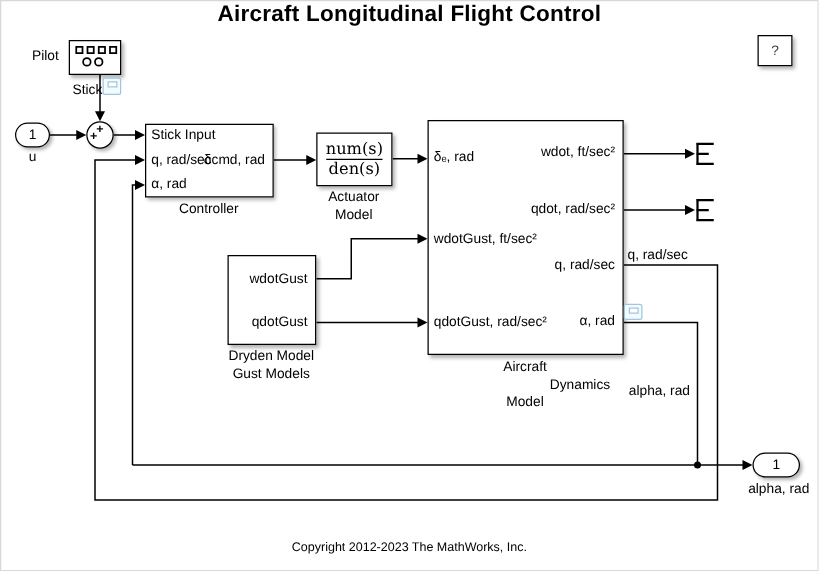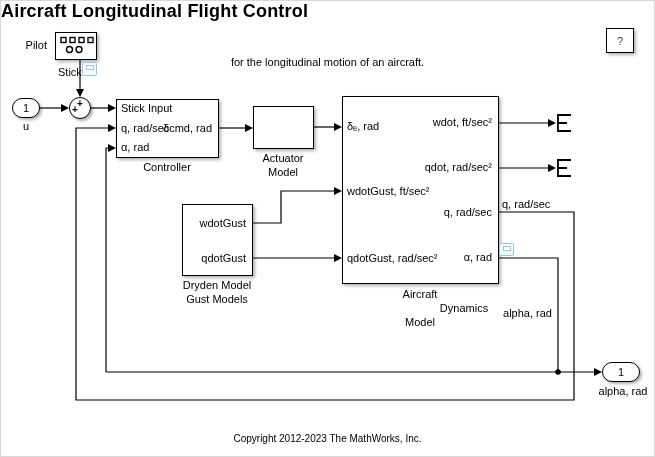--- a/index.html
+++ b/index.html
@@ -3,21 +3,21 @@
 <meta charset="utf-8">
 <style>
   html,body { margin:0; padding:0; background:#fff; }
   .canvas {
     position:relative; width:655px; height:457px; background:#ffffff;
     font-family:"Liberation Sans", sans-serif; color:#000; overflow:hidden;
     box-sizing:border-box; border:1px solid #d8d8d8;
   }
   .abs { position:absolute; }
   .title {
-    left:0; top:10; width:100%; text-align:left;
+    left:0; top:10; width:100%; text-align:center;
     font-size:18px; font-weight:bold; letter-spacing:0.2px;
   }
   .subtitle { left:0; width:100%; text-align:center; font-size:11px; }
   .block {
     position:absolute; background:#fff; border:1px solid #000;
     box-shadow:2px 2px 3px rgba(0,0,0,0.30); box-sizing:border-box;
   }
   .roundport {
     position:absolute; background:#fff; border:1px solid #000; border-radius:10px;
     box-shadow:2px 2px 3px rgba(0,0,0,0.30); box-sizing:border-box;
@@ -94,21 +94,20 @@
       <path d="M115,147 l-8,-4 v8 z"></path>
       <circle cx="557" cy="371" r="2.8"></circle>
     </g>
     <g stroke="#000" stroke-width="1.8" fill="none">
       <path d="M557,114 V130 M556,114 H570 M556,122 H566 M556,130 H570"></path>
       <path d="M557,159 V175 M556,159 H570 M556,167 H566 M556,175 H570"></path>
     </g>
   </svg>
 
   <div class="abs title">Aircraft Longitudinal Flight Control</div>
-  <div class="abs subtitle" style="top:55px;">for the longitudinal motion of an aircraft.</div>
 
   <div class="helpblock">
     <span>?</span>
   </div>
 
   <div class="block" style="left:54px; top:31px; width:42px; height:28px;">
     <svg width="40" height="26" viewBox="0 0 40 26">
       <g stroke="#000" stroke-width="1.4" fill="none">
         <rect x="5" y="4.5" width="5" height="5"></rect>
         <rect x="14" y="4.5" width="5" height="5"></rect>
@@ -136,20 +135,24 @@
   </div>
 
   <div class="block" style="left:115px; top:98px; width:103px; height:59px;"></div>
   <div class="plabel" style="left:120px; top:102px;">Stick Input</div>
   <div class="plabel" style="left:120px; top:122px;">q, rad/sec</div>
   <div class="plabel" style="left:120px; top:141px;">α, rad</div>
   <div class="plabel r" style="right:442px; top:122px;padding-left:28px;">δcmd, rad</div>
   <div class="namelabel" style="left:166px; top:161px;">Controller</div>
 
   <div class="block" style="left:252px; top:105px; width:61px; height:43px;"></div>
+  <div class="tf">
+    <div class="num">num(s)</div>
+    <div class="den">den(s)</div>
+  </div>
   <div class="namelabel" style="left:282px; top:152px;">Actuator</div>
   <div class="namelabel" style="left:282px; top:166px;">Model</div>
 
   <div class="block" style="left:181px; top:203px; width:71px; height:72px;"></div>
   <div class="plabel r" style="right:408px; top:217px;">wdotGust</div>
   <div class="plabel r" style="right:408px; top:252px;margin-left:28px;">qdotGust</div>
   <div class="namelabel" style="left:216px; top:279px;">Dryden Model</div>
   <div class="namelabel" style="left:216px; top:293px;">Gust Models</div>
 
   <div class="block" style="left:341px; top:95px; width:157px; height:188px;"></div>

